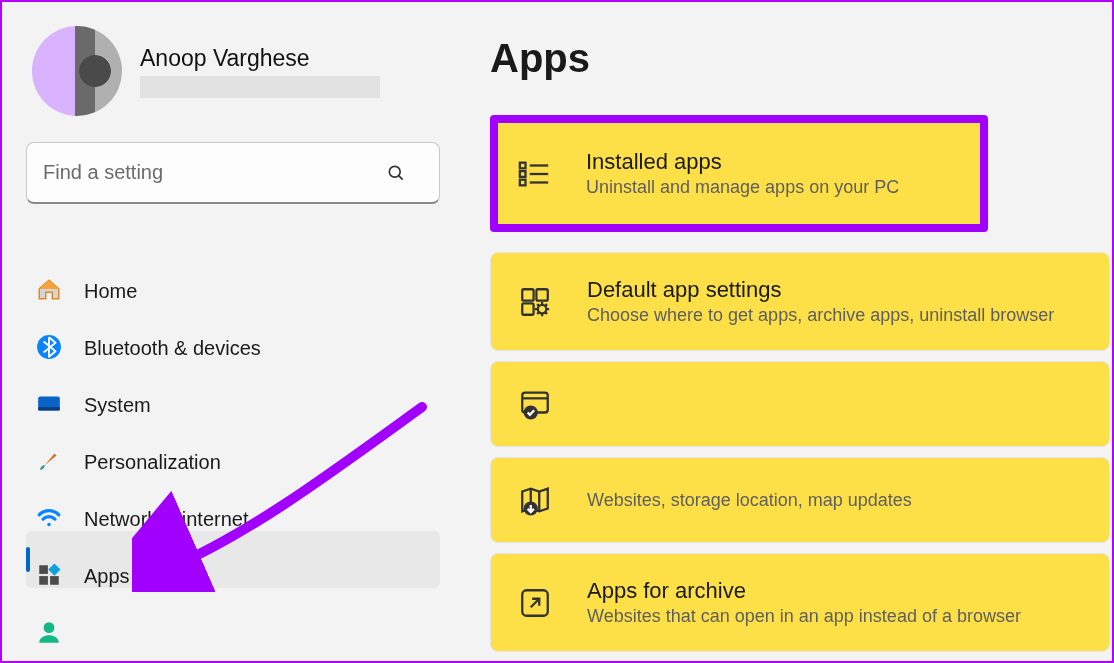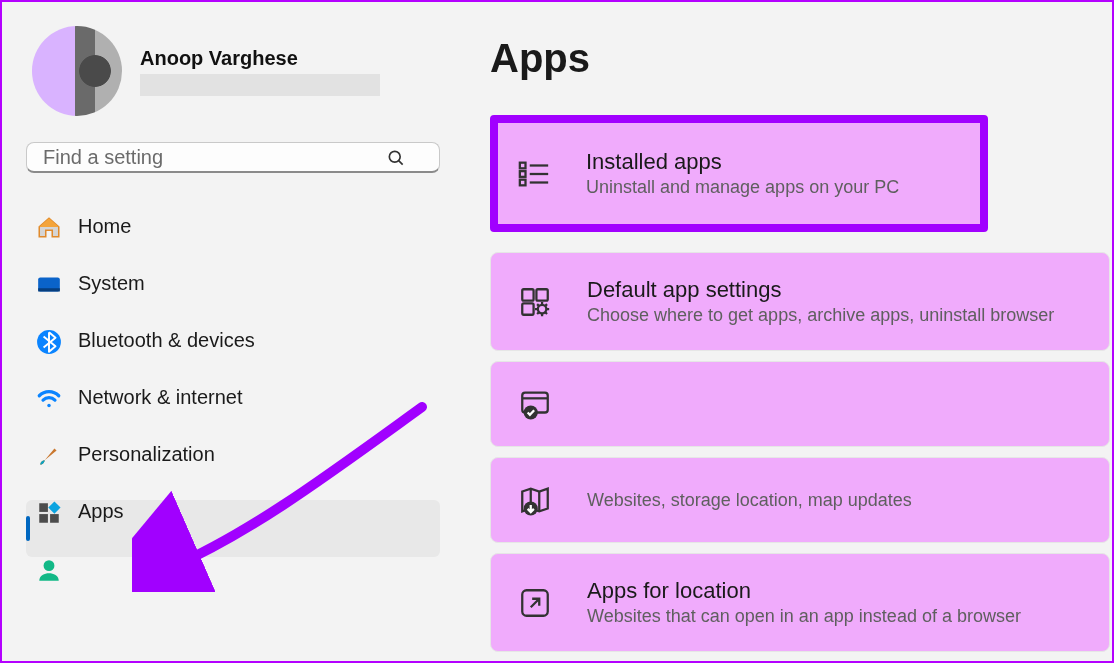--- a/index.html
+++ b/index.html
@@ -34,58 +34,58 @@
   }
   .avatar {
     width: 90px; height: 90px;
     border-radius: 50%;
     background:
       radial-gradient(circle at 70% 50%, #4a4a4a 0 20%, transparent 21%),
       linear-gradient(90deg, #d9b3ff 0 48%, #6a6a6a 48% 70%, #b0b0b0 70% 100%);
     flex: 0 0 auto;
   }
   .profile-text { display:flex; flex-direction:column; gap:4px; }
-  .profile-name { font-size: 20px; font-weight:700; color:#111; }
+  .profile-name { font-size: 23px; font-weight:400; color:#111; }
   .profile-email-redact {
     width: 240px; height: 22px; background: #e2e2e2;
   }
   .search-wrap {
     position: relative;
     margin-bottom: 42px;
   }
   .search {
     width: 414px;
-    height: 31px;
+    height: 62px;
     border: 1px solid #c9c9c9;
     border-bottom: 2px solid #8a8a8a;
     border-radius: 8px;
     background: #fdfdfd;
     font-size: 20px;
     color: #5f5f5f;
     padding: 0 48px 0 16px;
     outline: none;
   }
   .search::placeholder { color:#6b6b6b; }
   .search-icon {
     position: absolute;
     right: 28px; top: 50%;
     transform: translateY(-50%);
     width: 20px; height: 20px;
     color:#323232;
   }
   .nav { display:flex; flex-direction:column; gap:0; width:414px; }
   .nav-item {
-    display:flex; align-items:flex-start;
+    display:flex; align-items:flex-end;
     height: 57px;
     padding: 0 0 0 10px;
     font-size: 20px;
     color:#1a1a1a;
     border-radius: 6px;
     position: relative;
-    gap: 16px;
+    gap: 22px;
   }
   .nav-item.selected {
     background:#e8e8e8;
   }
   .nav-item.selected::before {
     content:"";
     position:absolute;
     left:0; top:16px; bottom:16px;
     width:4px;
     background:#0067c0;
@@ -101,21 +101,21 @@
     flex:1;
     padding: 34px 0 0 40px;
   }
   .page-title {
     font-size: 40px;
     font-weight: 600;
     margin: 0 0 34px 0;
   }
   .cards { display:flex; flex-direction:column; gap:10px; }
   .card {
-    background:#f0abfc;
+    background:#fde047;
     border:1px solid #e6e6e6;
     border-radius:8px;
     width: 620px;
     padding: 24px 26px;
     display:flex;
     align-items:center;
     gap: 34px;
   }
   .card-icon { width:36px; height:36px; flex:0 0 36px; color:#323232; display:flex; align-items:center; justify-content:center; }
   .card-icon svg { width:34px; height:34px; }
@@ -176,58 +176,58 @@
         <span class="nav-icon ico-home">
           <svg viewBox="0 0 24 24">
               <path d="M3 11 12 3l9 8v9h-6v-6h-6v6H3z" fill="#d5d5d5" stroke="#e08a2c" stroke-width="1.4"></path>
               <path d="M3 11 12 3l9 8" fill="#f4a43a"></path>
             </svg>
         </span>
         <span class="nav-label">Home</span>
       </div>
 
       <div class="nav-item">
+        <span class="nav-icon ico-bt">
+          <svg viewBox="0 0 24 24">
+              <circle cx="12" cy="12" r="11" fill="#0a84ff"></circle>
+              <path d="M12 3v18l6-5-11-9m0 10 11-9-6-5" stroke="#fff" stroke-width="1.8" fill="none" stroke-linejoin="round"></path>
+            </svg>
+        </span>
+        <span class="nav-label">Bluetooth &amp; devices</span>
+      </div>
+
+      <div class="nav-item">
         <span class="nav-icon ico-system">
           <svg viewBox="0 0 24 24">
               <rect x="2" y="5" width="20" height="13" rx="2" fill="#0a63c9"></rect>
               <rect x="2" y="15" width="20" height="3" fill="#063e7e"></rect>
             </svg>
         </span>
         <span class="nav-label">System</span>
       </div>
 
       <div class="nav-item">
-        <span class="nav-icon ico-bt">
-          <svg viewBox="0 0 24 24">
-              <circle cx="12" cy="12" r="11" fill="#0a84ff"></circle>
-              <path d="M12 3v18l6-5-11-9m0 10 11-9-6-5" stroke="#fff" stroke-width="1.8" fill="none" stroke-linejoin="round"></path>
-            </svg>
-        </span>
-        <span class="nav-label">Bluetooth &amp; devices</span>
+        <span class="nav-icon ico-pers">
+          <svg viewBox="0 0 24 24">
+              <path d="M4 20c0-3 3-4 4-4l9-11 2 2-11 9c0 1-1 4-4 4z" fill="#c9772e"></path>
+              <path d="M4 20c0-3 3-4 4-4 0 1-1 4-4 4z" fill="#0aa3c2"></path>
+            </svg>
+        </span>
+        <span class="nav-label">Personalization</span>
       </div>
 
       <div class="nav-item">
         <span class="nav-icon ico-net">
           <svg viewBox="0 0 24 24" fill="none" stroke="#0a84ff" stroke-width="3" stroke-linecap="round">
               <path d="M3 9c5-5 13-5 18 0"></path>
               <path d="M6.5 13c3-3 8-3 11 0"></path>
               <circle cx="12" cy="18" r="1.6" fill="#0a84ff" stroke="none"></circle>
             </svg>
         </span>
         <span class="nav-label">Network &amp; internet</span>
-      </div>
-
-      <div class="nav-item">
-        <span class="nav-icon ico-pers">
-          <svg viewBox="0 0 24 24">
-              <path d="M4 20c0-3 3-4 4-4l9-11 2 2-11 9c0 1-1 4-4 4z" fill="#c9772e"></path>
-              <path d="M4 20c0-3 3-4 4-4 0 1-1 4-4 4z" fill="#0aa3c2"></path>
-            </svg>
-        </span>
-        <span class="nav-label">Personalization</span>
       </div>
 
       <div class="nav-item selected">
         <span class="nav-icon ico-apps">
           <svg viewBox="0 0 24 24">
               <rect x="3" y="3" width="8" height="8" fill="#4c4c4c"></rect>
               <rect x="13" y="3" width="8" height="8" fill="#0aa3e0" transform="rotate(45 17 7)"></rect>
               <rect x="3" y="13" width="8" height="8" fill="#4c4c4c"></rect>
               <rect x="13" y="13" width="8" height="8" fill="#4c4c4c"></rect>
             </svg>
@@ -313,21 +313,21 @@
       </div>
 
       <div class="card">
         <span class="card-icon">
           <svg viewBox="0 0 24 24" fill="none" stroke="currentColor" stroke-width="1.6">
             <rect x="3" y="3" width="18" height="18" rx="3"></rect>
             <path d="M9 15l6-6M10 9h5v5"></path>
           </svg>
         </span>
         <div class="card-text">
-          <div class="card-title">Apps for location</div>
+          <div class="card-title">Apps for archive</div>
           <div class="card-sub">Websites that can open in an app instead of a browser</div>
         </div>
       </div>
 
     </div>
   </main>
 </div>
 
 <svg class="arrow" viewBox="0 0 300 200">
   <defs>

